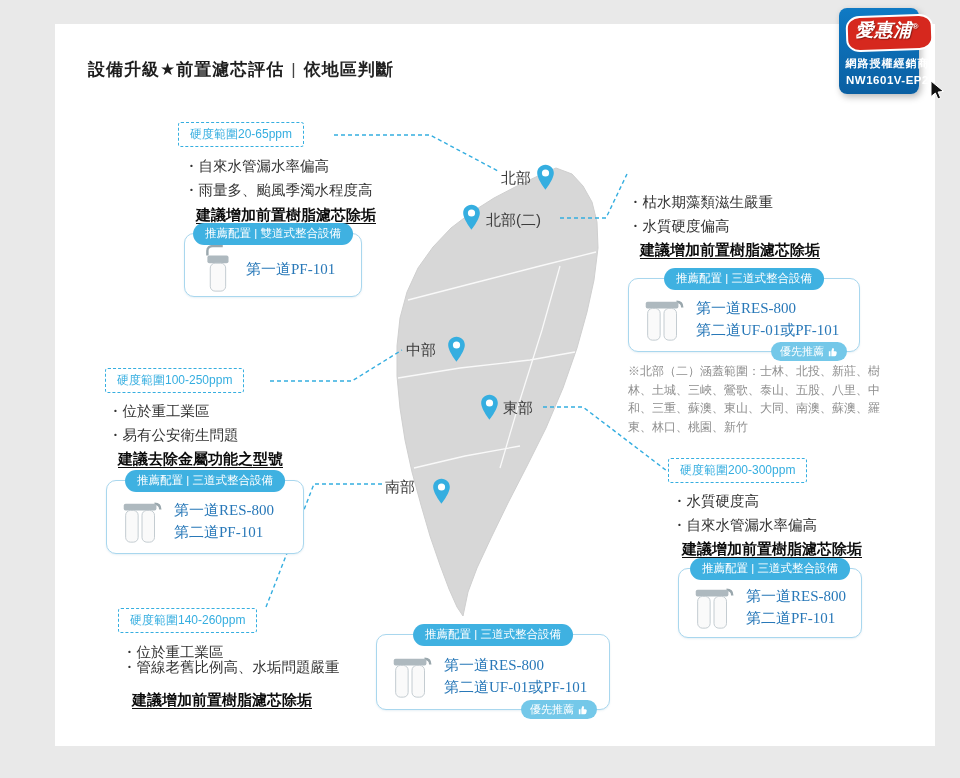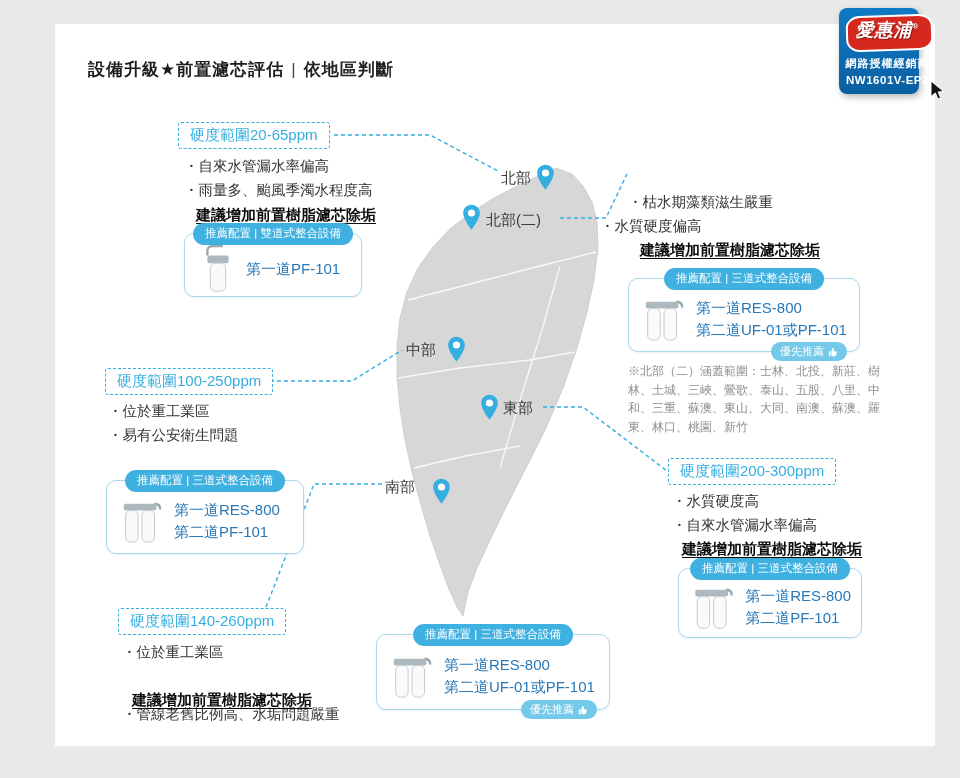--- a/index.html
+++ b/index.html
@@ -6,32 +6,32 @@
   #page{position:relative;width:960px;height:778px;background:#e9e9e9;overflow:hidden;}
   .sheet{position:absolute;left:55px;top:24px;width:880px;height:722px;background:#ffffff;}
   svg.overlay{position:absolute;left:0;top:0;width:960px;height:778px;pointer-events:none;}
 
   .title{position:absolute;left:88px;top:58px;font-size:17px;color:#1d1d1d;letter-spacing:1px;white-space:nowrap;}
   .title .main{font-weight:700;}
   .title .sep{font-weight:300;color:#444;margin:0 7px;}
   .title .sub{font-weight:700;color:#222;}
 
   .hardness{position:absolute;border:1px dashed #35aee0;color:#35aee0;background:#fff;
-    font-size:15px;padding:3px 11px;border-radius:3px;white-space:nowrap;z-index:3;}
+    font-size:12px;padding:3px 11px;border-radius:3px;white-space:nowrap;z-index:3;}
   .bullet{position:absolute;font-size:14.5px;color:#333;white-space:nowrap;z-index:3;}
   .rec{position:absolute;font-size:15px;font-weight:700;color:#0c0c0c;white-space:nowrap;
     text-decoration:underline;text-underline-offset:3px;z-index:3;}
   .pin-label{position:absolute;font-size:15px;color:#3c3c3c;white-space:nowrap;z-index:4;}
   .note{position:absolute;font-size:12px;color:#8e8e8e;line-height:1.55;z-index:3;font-family:Liberation Serif, serif;}
 
   .card{position:absolute;background:#ffffff;border:1px solid #a9d7ee;border-radius:10px;z-index:3;
     box-shadow:0 1px 2px rgba(120,170,200,.18);}
   .card-pill{position:absolute;top:-11px;left:50%;transform:translateX(-50%);background:#3fb1e1;
     color:#fff;font-size:11.5px;line-height:1;padding:5px 12px;border-radius:11px;white-space:nowrap;}
-  .card-body{display:flex;align-items:center;gap:9px;padding:16px 10px 8px 12px;height:calc(100% - 24px);}
+  .card-body{display:flex;align-items:center;gap:9px;padding:16px 10px 8px 12px;height:calc(100% - 24px);font-family:Liberation Serif, serif;}
   .card-lines{color:#2878b8;font-size:15px;line-height:1.5;white-space:nowrap;}
   .priority{position:absolute;bottom:-10px;right:12px;background:#74c8e9;color:#fff;font-size:11px;
     line-height:1;padding:4px 9px;border-radius:10px;display:flex;align-items:center;gap:4px;white-space:nowrap;}
 
   .badge{position:absolute;left:839px;top:8px;width:80px;height:86px;z-index:5;
     background:linear-gradient(#0f7ac4,#0a5fa2);border-radius:8px;box-shadow:2px 3px 7px rgba(0,0,0,.28);}
   .badge-logo-bg{position:absolute;left:7px;top:7px;width:83px;height:32px;background:#d6281e;
     border:2px solid #ffffff;border-radius:14px/12px;transform:rotate(-2deg);}
   .badge-logo{position:absolute;left:0;top:10px;width:97px;text-align:center;color:#fff;
     font-weight:700;font-style:italic;font-size:18px;letter-spacing:1px;text-shadow:1px 1px 1px rgba(0,0,0,.35);}
@@ -123,21 +123,21 @@
         <rect x="10" y="12" width="22" height="8" rx="2" fill="#aeb9bf"></rect>
         <rect x="13" y="20" width="16" height="29" rx="5" fill="#fafafa" stroke="#c2cacf"></rect>
       </svg>
       <div class="card-lines">
         <div>第一道PF-101</div>
       </div>
     </div>
   </div>
 
   <div class="bullet" style="left:628px;top:193px">・枯水期藻類滋生嚴重</div>
-  <div class="bullet" style="left:600px;top:217px">・水質硬度偏高</div>
+  <div class="bullet" style="left:628px;top:217px">・水質硬度偏高</div>
   <div class="rec" style="left:640px;top:241px">建議增加前置樹脂濾芯除垢</div>
   <div class="card" style="left:628px;top:278px;width:230px;height:72px">
     <div class="card-pill">推薦配置 | 三道式整合設備</div>
     <div class="card-body">
       <svg width="46" height="50" viewBox="0 0 46 52">
         <path d="M36 8c4 0 6 2 6 6" fill="none" stroke="#9aa7ad" stroke-width="2.5"></path>
         <rect x="4" y="8" width="34" height="7" rx="2" fill="#aeb9bf"></rect>
         <rect x="6" y="15" width="13" height="33" rx="5" fill="#fafafa" stroke="#c2cacf"></rect>
         <rect x="23" y="15" width="13" height="33" rx="5" fill="#fafafa" stroke="#c2cacf"></rect>
       </svg>
@@ -151,20 +151,21 @@
       <svg width="10" height="10" viewBox="0 0 12 12">
         <path fill="#fff" d="M1 5h2v6H1V5zm3 6h4.2c.9 0 1.7-.7 1.8-1.6l.5-2.6A1.6 1.6 0 0 0 8.9 5H6.8l.4-2.2A1.2 1.2 0 0 0 5 1.9L4 5v6z"></path>
       </svg>
     </div>
   </div>
   <div class="note" style="left:628px;top:362px;width:252px">※北部（二）涵蓋範圍：士林、北投、新莊、樹林、土城、三峽、鶯歌、泰山、五股、八里、中和、三重、蘇澳、東山、大同、南澳、蘇澳、羅東、林口、桃園、新竹</div>
 
   <div class="hardness" style="left:105px;top:368px">硬度範圍100-250ppm</div>
   <div class="bullet" style="left:108px;top:402px">・位於重工業區</div>
   <div class="bullet" style="left:108px;top:426px">・易有公安衛生問題</div>
+  <div class="rec" style="left:118px;top:450px">建議去除金屬功能之型號</div>
   <div class="card" style="left:106px;top:480px;width:196px;height:72px">
     <div class="card-pill">推薦配置 | 三道式整合設備</div>
     <div class="card-body">
       <svg width="46" height="50" viewBox="0 0 46 52">
         <path d="M36 8c4 0 6 2 6 6" fill="none" stroke="#9aa7ad" stroke-width="2.5"></path>
         <rect x="4" y="8" width="34" height="7" rx="2" fill="#aeb9bf"></rect>
         <rect x="6" y="15" width="13" height="33" rx="5" fill="#fafafa" stroke="#c2cacf"></rect>
         <rect x="23" y="15" width="13" height="33" rx="5" fill="#fafafa" stroke="#c2cacf"></rect>
       </svg>
       <div class="card-lines">
@@ -189,21 +190,21 @@
       </svg>
       <div class="card-lines">
         <div>第一道RES-800</div>
         <div>第二道PF-101</div>
       </div>
     </div>
   </div>
 
   <div class="hardness" style="left:118px;top:608px">硬度範圍140-260ppm</div>
   <div class="bullet" style="left:122px;top:643px">・位於重工業區</div>
-  <div class="bullet" style="left:122px;top:705px">・管線老舊比例高、水垢問題嚴重</div>
+  <div class="bullet" style="left:122px;top:658px">・管線老舊比例高、水垢問題嚴重</div>
   <div class="rec" style="left:132px;top:691px">建議增加前置樹脂濾芯除垢</div>
   <div class="card" style="left:376px;top:634px;width:232px;height:74px">
     <div class="card-pill">推薦配置 | 三道式整合設備</div>
     <div class="card-body">
       <svg width="46" height="50" viewBox="0 0 46 52">
         <path d="M36 8c4 0 6 2 6 6" fill="none" stroke="#9aa7ad" stroke-width="2.5"></path>
         <rect x="4" y="8" width="34" height="7" rx="2" fill="#aeb9bf"></rect>
         <rect x="6" y="15" width="13" height="33" rx="5" fill="#fafafa" stroke="#c2cacf"></rect>
         <rect x="23" y="15" width="13" height="33" rx="5" fill="#fafafa" stroke="#c2cacf"></rect>
       </svg>

